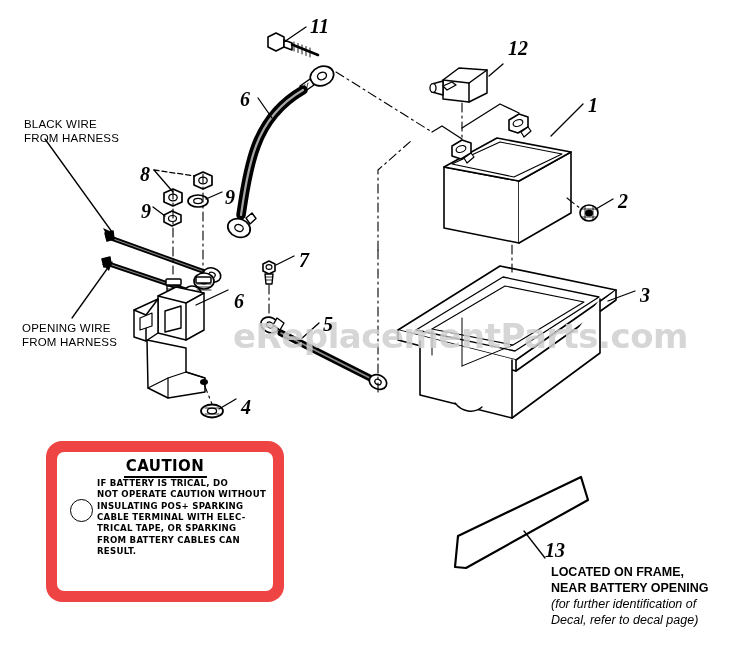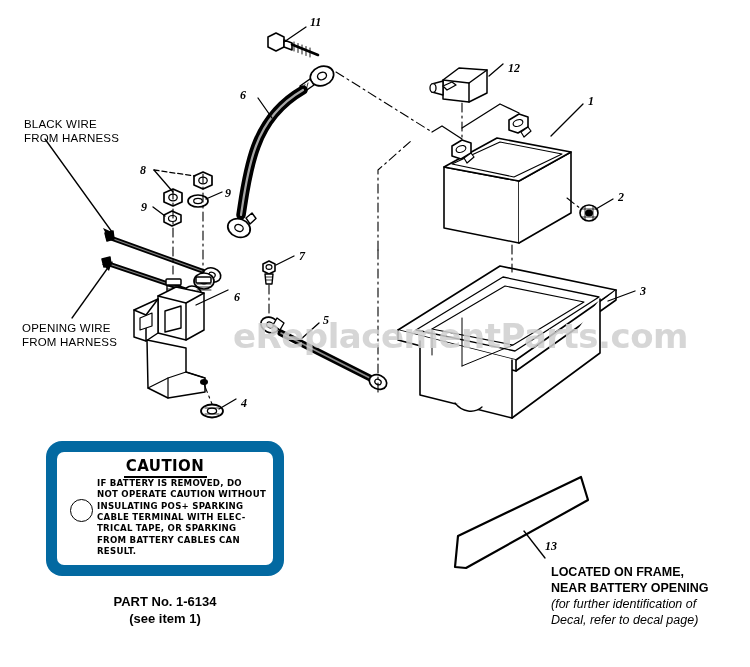--- a/index.html
+++ b/index.html
@@ -22,21 +22,21 @@
     position: absolute;
     left: 0;
     top: 0;
     width: 750px;
     height: 667px;
   }
   .callout {
     position: absolute;
     font-family: "Liberation Serif", serif;
     font-weight: 700;
-    font-size: 12px;
+    font-size: 20px;
     color: #000;
     font-style: italic;
   }
   .harness-label {
     position: absolute;
     font-family: "Liberation Sans", sans-serif;
     font-weight: 400;
     font-size: 11.5px;
     letter-spacing: 0.2px;
     line-height: 1.22;
@@ -66,22 +66,22 @@
     line-height: 1.3;
     white-space: pre;
     color: #000;
   }
   
   #caution-decal {
     position: absolute;
     left: 46px;
     top: 441px;
     width: 238px;
-    height: 135px;
-    background: #0369a1;
+    height: 161px;
+    background: #ef4444;
     border-radius: 16px;
   }
   #caution-inner {
     position: absolute;
     left: 11px;
     top: 11px;
     right: 11px;
     bottom: 11px;
     background: #ffffff;
     border-radius: 7px;
@@ -380,38 +380,37 @@
   <div class="callout" style="left:640px; top:284px;">3</div>
   <div class="callout" style="left:241px; top:396px;">4</div>
   <div class="callout" style="left:323px; top:313px;">5</div>
   <div class="callout" style="left:234px; top:290px;">6</div>
   <div class="callout" style="left:299px; top:249px;">7</div>
   <div class="callout" style="left:140px; top:163px;">8</div>
   <div class="callout" style="left:141px; top:200px;">9</div>
   <div class="callout" style="left:225px; top:186px;">9</div>
   <div class="callout" style="left:240px; top:88px;">6</div>
   <div class="callout" style="left:310px; top:15px;">11</div>
-  <div class="callout" style="left:508px; top:61px;">12</div>
+  <div class="callout" style="left:508px; top:37px;">12</div>
   <div class="callout" style="left:545px; top:539px;text-align:right;">13</div>
 
   <div id="caution-decal">
     <div id="caution-inner">
       <div id="caution-hole"></div>
       <div id="caution-title">CAUTION</div>
       <div id="caution-title-rule"></div>
-      <div id="caution-body"><span>IF BATTERY IS REMOVED, DO</span>
+      <div id="caution-body"><span>IF BATTERY IS TRICAL, DO</span>
 <span>NOT OPERATE CAUTION WITHOUT</span>
 <span>INSULATING POS+ SPARKING</span>
 <span>CABLE TERMINAL WITH ELEC-</span>
 <span>TRICAL TAPE, OR SPARKING</span>
 <span>FROM BATTERY CABLES CAN</span>
 <span>RESULT.</span></div>
     </div>
   </div>
 
-  <div class="partno" style="left:46px; top:594px; width:238px;"><span>PART No. 1-6134</span><br><span>(see item 1)</span></div>
 
   <div class="note-block" style="left:551px; top:564px;"><span class="bold">LOCATED ON FRAME,</span>
 <span class="bold">NEAR BATTERY OPENING</span>
 <span class="ital">(for further identification of</span>
 <span class="ital">Decal, refer to decal page)</span></div>
 
 </div>
 
 </body></html>

